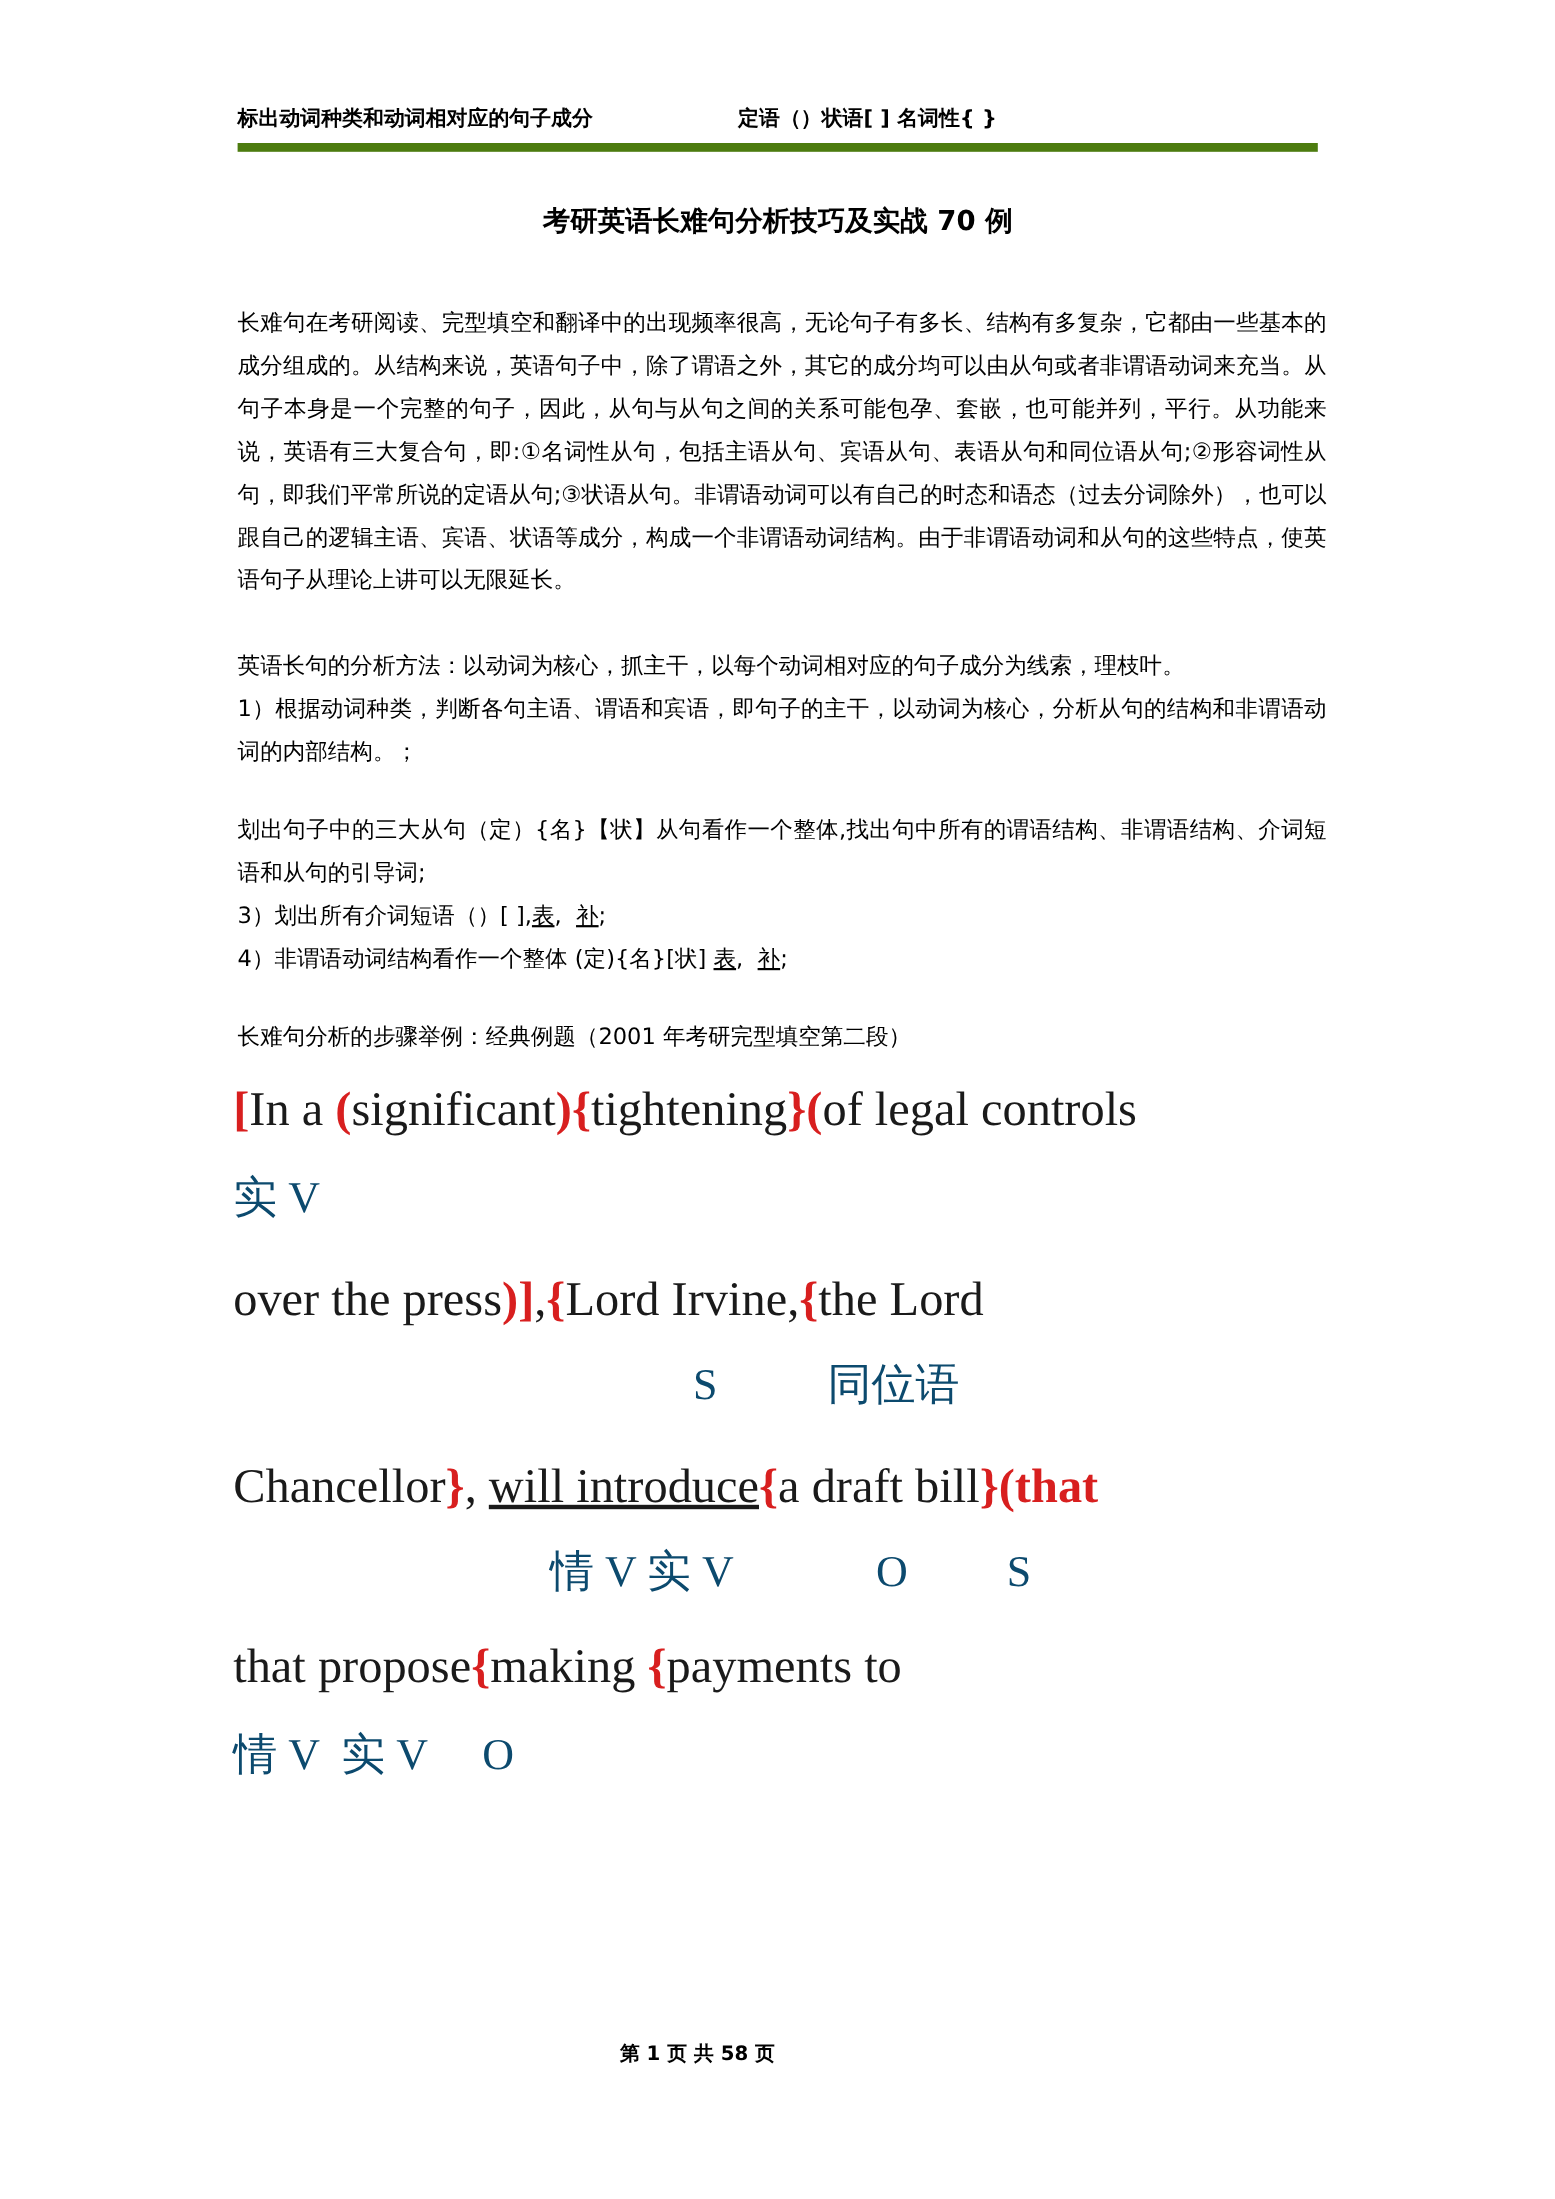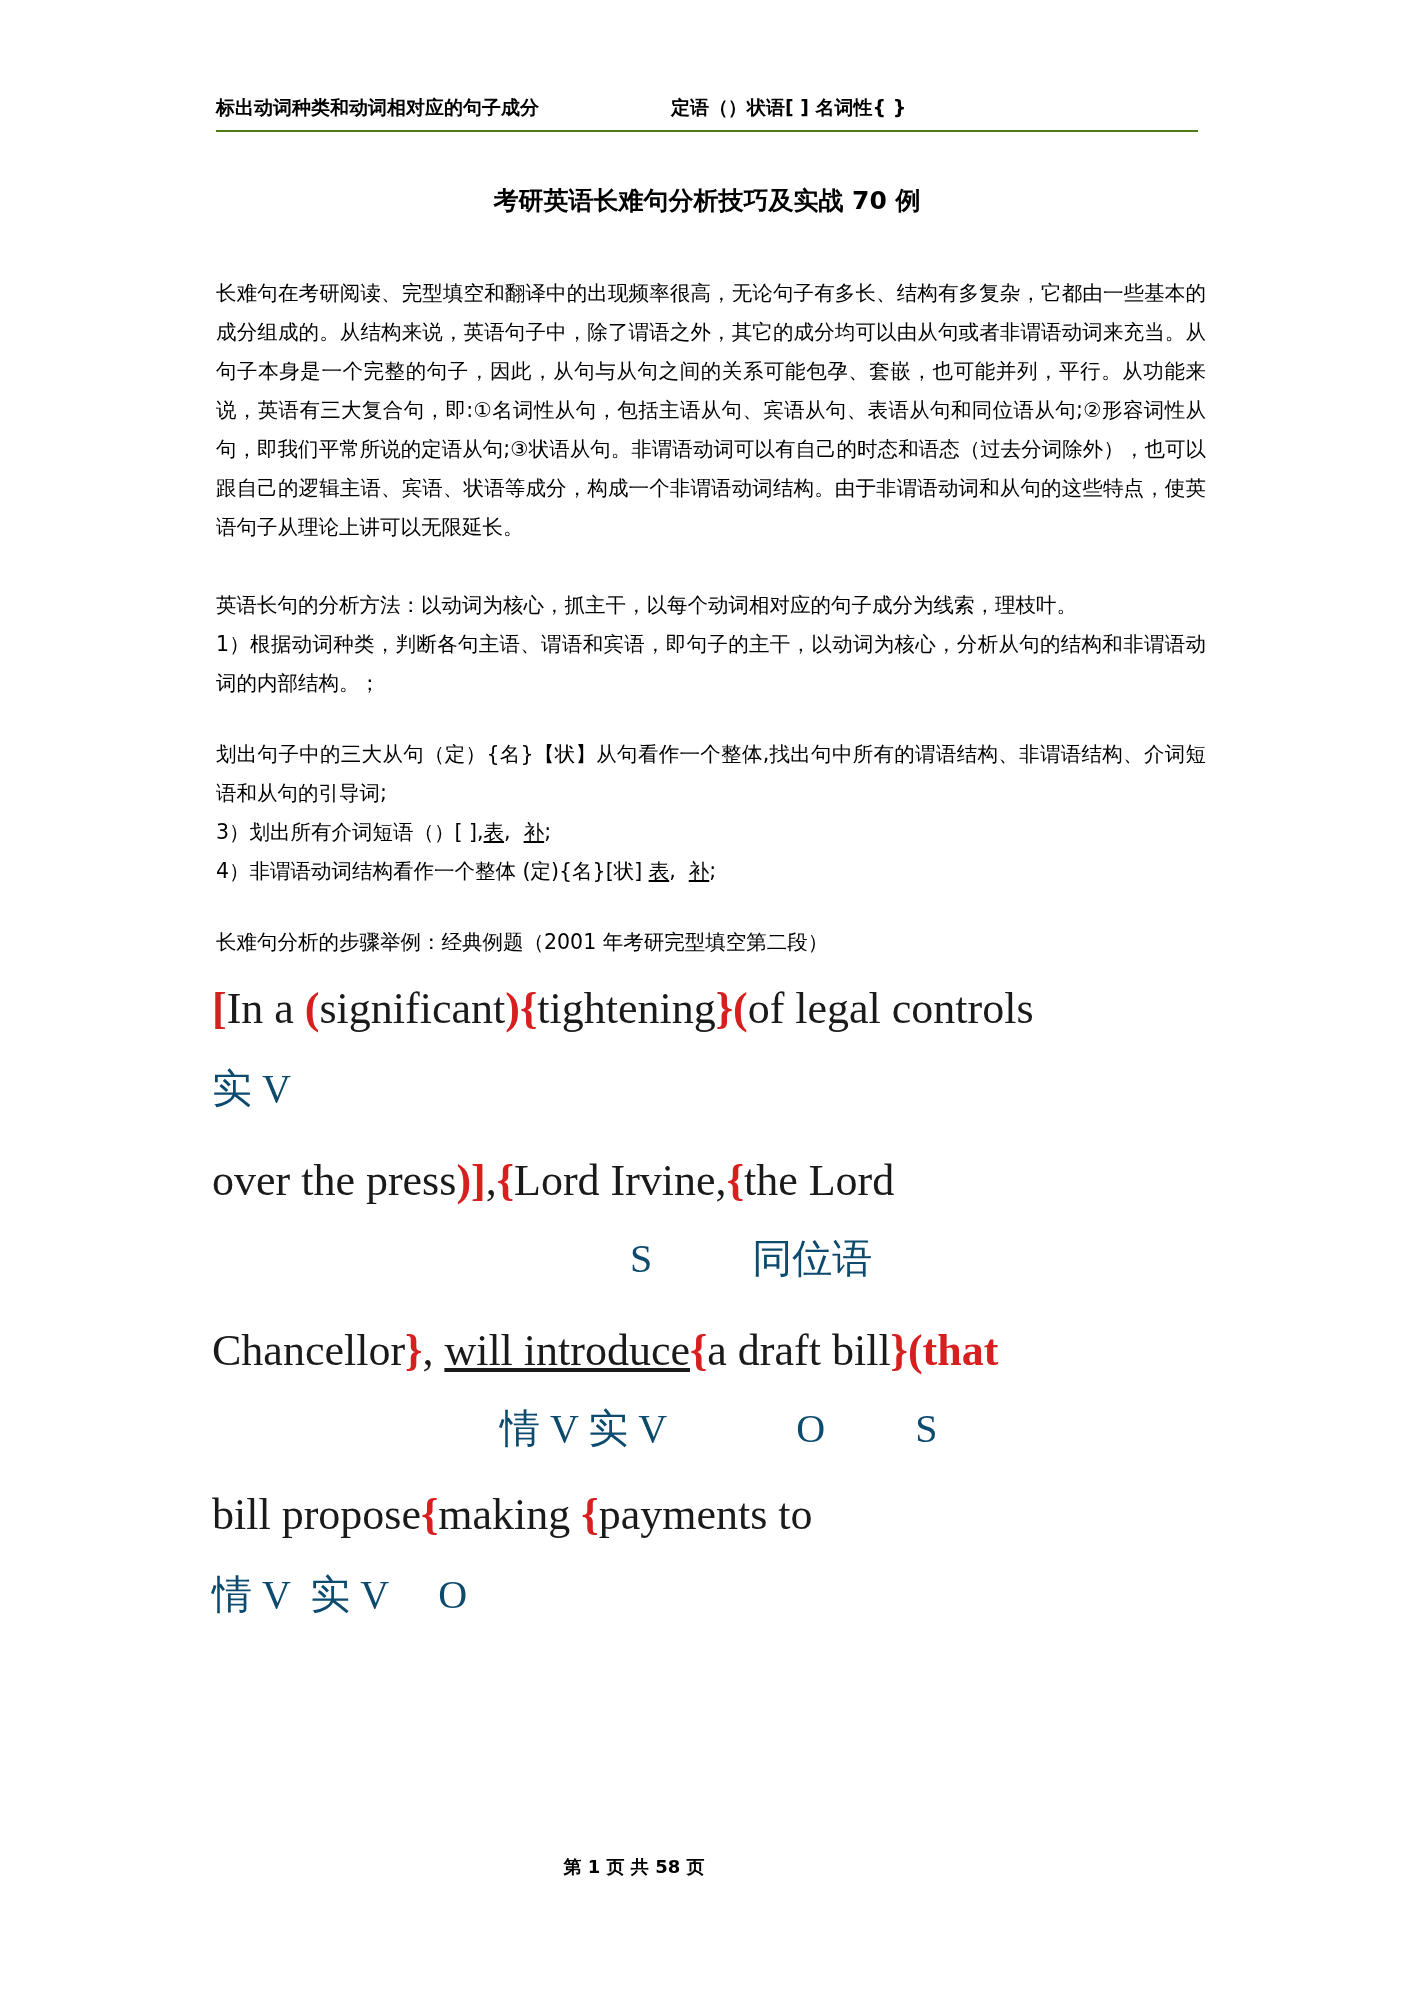--- a/index.html
+++ b/index.html
@@ -28,21 +28,21 @@
     top: 95px;
     left: 216px;
     width: 982px;
     font-family: "DejaVu Sans", sans-serif;
     font-size: 19px;
     font-weight: bold;
     color: #000;
     display: flex;
     align-items: flex-end;
     padding-bottom: 9px;
-    border-bottom: 2px solid #4d7c0f;
+    border-bottom: 8px solid #4d7c0f;
     box-sizing: border-box;
   }
   .header-left { white-space: nowrap; }
   .header-right {
     margin-left: 132px;
     white-space: nowrap;
   }
 
   
   .doc-title {
@@ -159,21 +159,21 @@
 
     <div class="marks" style="margin-top:22px; margin-left:630px;">S          同位语</div>
 
     <div class="exline" style="margin-top:36px;">
       <span>Chancellor</span><span class="rd">}</span><span>, </span><span class="ul">will introduce</span><span class="rd">{</span><span>a draft bill</span><span class="rd">}</span><span class="rd">(</span><span class="rd">that</span>
     </div>
 
     <div class="marks" style="margin-top:22px; margin-left:500px;">情 V 实 V             O         S</div>
 
     <div class="exline" style="margin-top:30px;">
-      <span>bill propose</span><span class="rd">{</span><span>making </span><span class="rd">{</span><span>payments to</span>
+      <span>that propose</span><span class="rd">{</span><span>making </span><span class="rd">{</span><span>payments to</span>
     </div>
 
     <div class="marks" style="margin-top:24px;">情 V  实 V     O</div>
   </div>
 
   <div class="footer">第 1 页 共 58 页</div>
 
 </div>
 
 </body></html>

